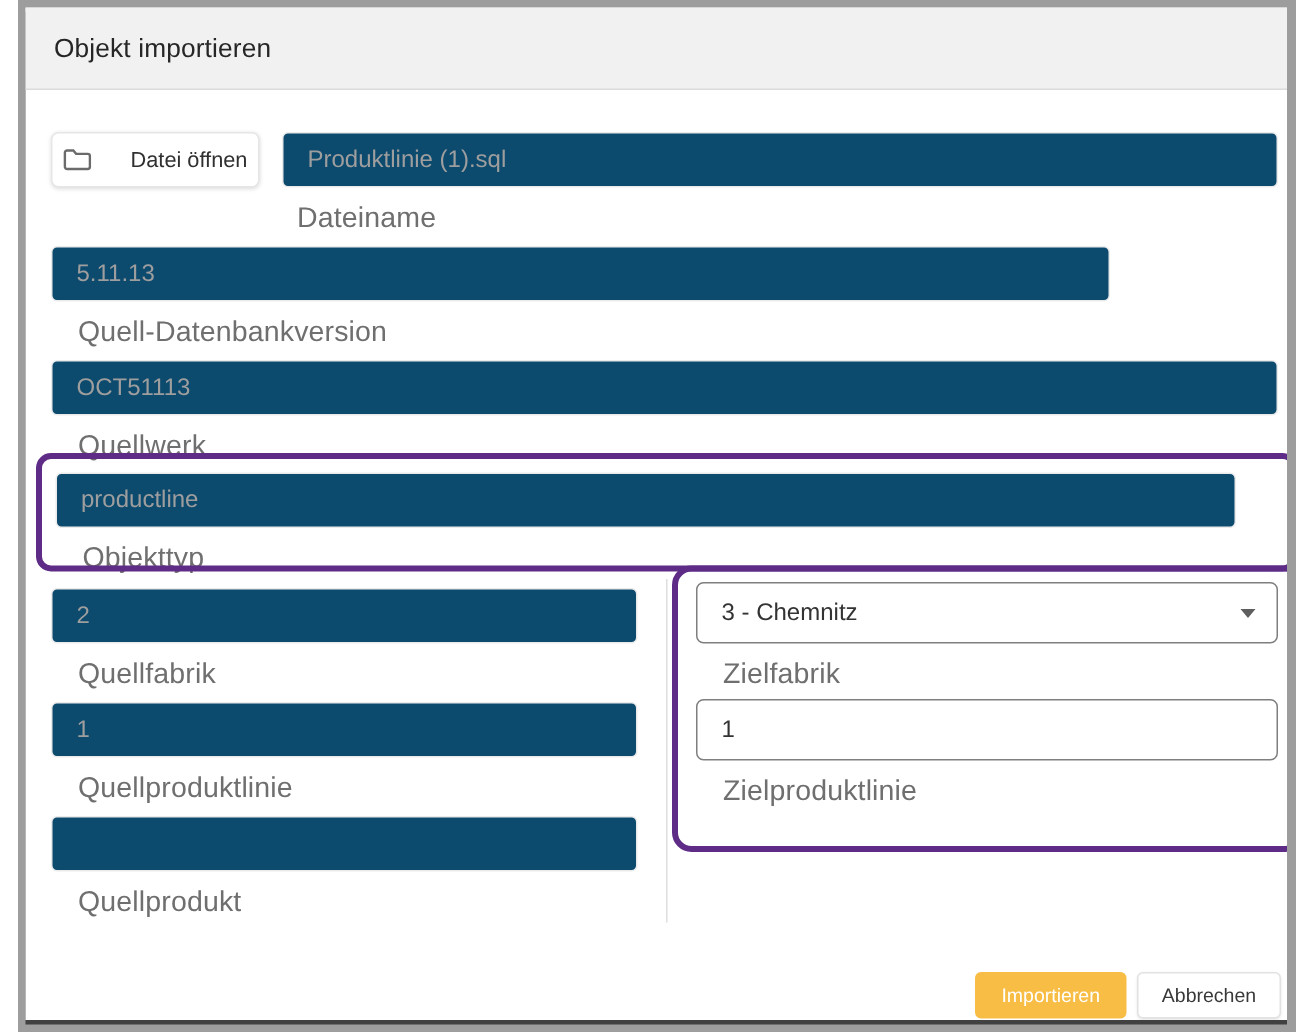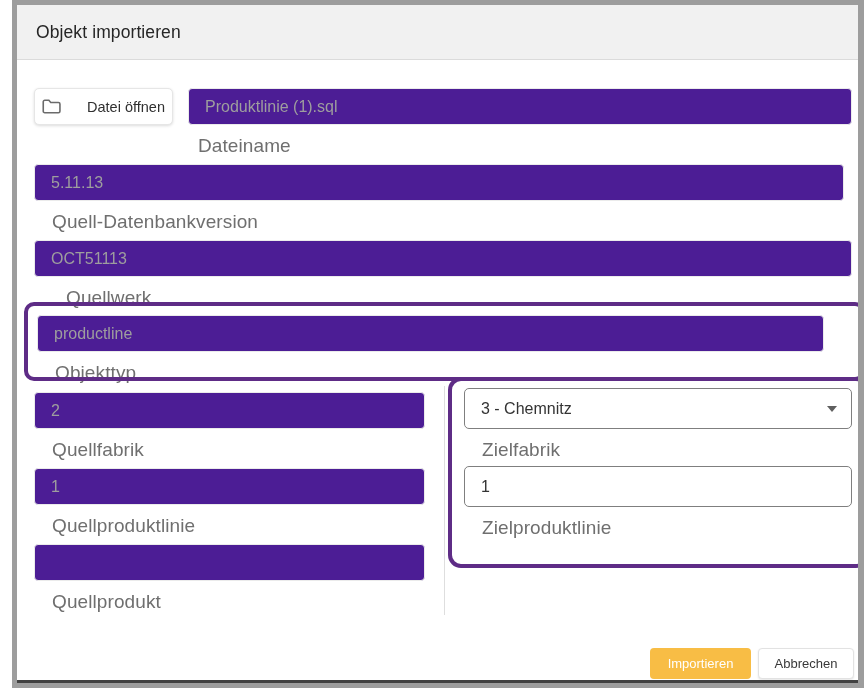--- a/index.html
+++ b/index.html
@@ -36,21 +36,21 @@
     line-height: 54px;
     font-size: 17.5px;
     font-weight: 500;
     color: #262626;
     letter-spacing: 0.1px;
   }
 
   
   .field-disabled {
     position: absolute;
-    background: #4c1d95;
+    background: #0c4a6e;
     border: 1px solid #ebebeb;
     border-radius: 4px;
     height: 37px;
     font-family: "Liberation Sans", sans-serif;
     font-size: 16px;
     color: #9e9e9e;
     padding: 0 16px;
     outline: none;
     width: 100%;
   }
@@ -177,25 +177,25 @@
       <span style="display:flex;">
         <svg width="19" height="15" viewBox="0 0 20 16">
           <path d="M1.2 3 C1.2 2.1 1.9 1.4 2.8 1.4 H7.2 l2 2.4 h8.2 c0.9 0 1.6 0.7 1.6 1.6 v7.6 c0 0.9 -0.7 1.6 -1.6 1.6 h-14.6 c-0.9 0 -1.6 -0.7 -1.6 -1.6 Z" fill="none" stroke="#6b6b6b" stroke-width="1.7"></path>
         </svg>
       </span>
       <span>Datei öffnen</span>
     </button>
     <input class="field-disabled" style="left: 171px; top: 83px; width: 664px;" readonly="" value="Produktlinie (1).sql">
     <div class="field-label" style="left:181px; top:130px;">Dateiname</div>
 
-    <input class="field-disabled" style="left: 17px; top: 159px; width: 810px;" readonly="" value="5.11.13">
+    <input class="field-disabled" style="left: 17px; top: 159px; width: 706px;" readonly="" value="5.11.13">
     <div class="field-label" style="left:35px; top:206px;">Quell-Datenbankversion</div>
 
     <input class="field-disabled" style="left: 17px; top: 235px; width: 818px;" readonly="" value="OCT51113">
-    <div class="field-label" style="left:49px; top:282px;">Quellwerk</div>
+    <div class="field-label" style="left:35px; top:282px;">Quellwerk</div>
 
     <input class="field-disabled" style="left: 20px; top: 310px; width: 787px;" readonly="" value="productline">
     <div class="field-label" style="left:38px; top:357px;">Objekttyp</div>
     <div class="annotation annotation-1"></div>
 
     <input class="field-disabled" style="left: 17px; top: 387px; width: 391px;" readonly="" value="2">
     <div class="field-label" style="left:35px; top:434px;">Quellfabrik</div>
 
     <input class="field-disabled" style="left: 17px; top: 463px; width: 391px;" readonly="" value="1">
     <div class="field-label" style="left:35px; top:510px;">Quellproduktlinie</div>

